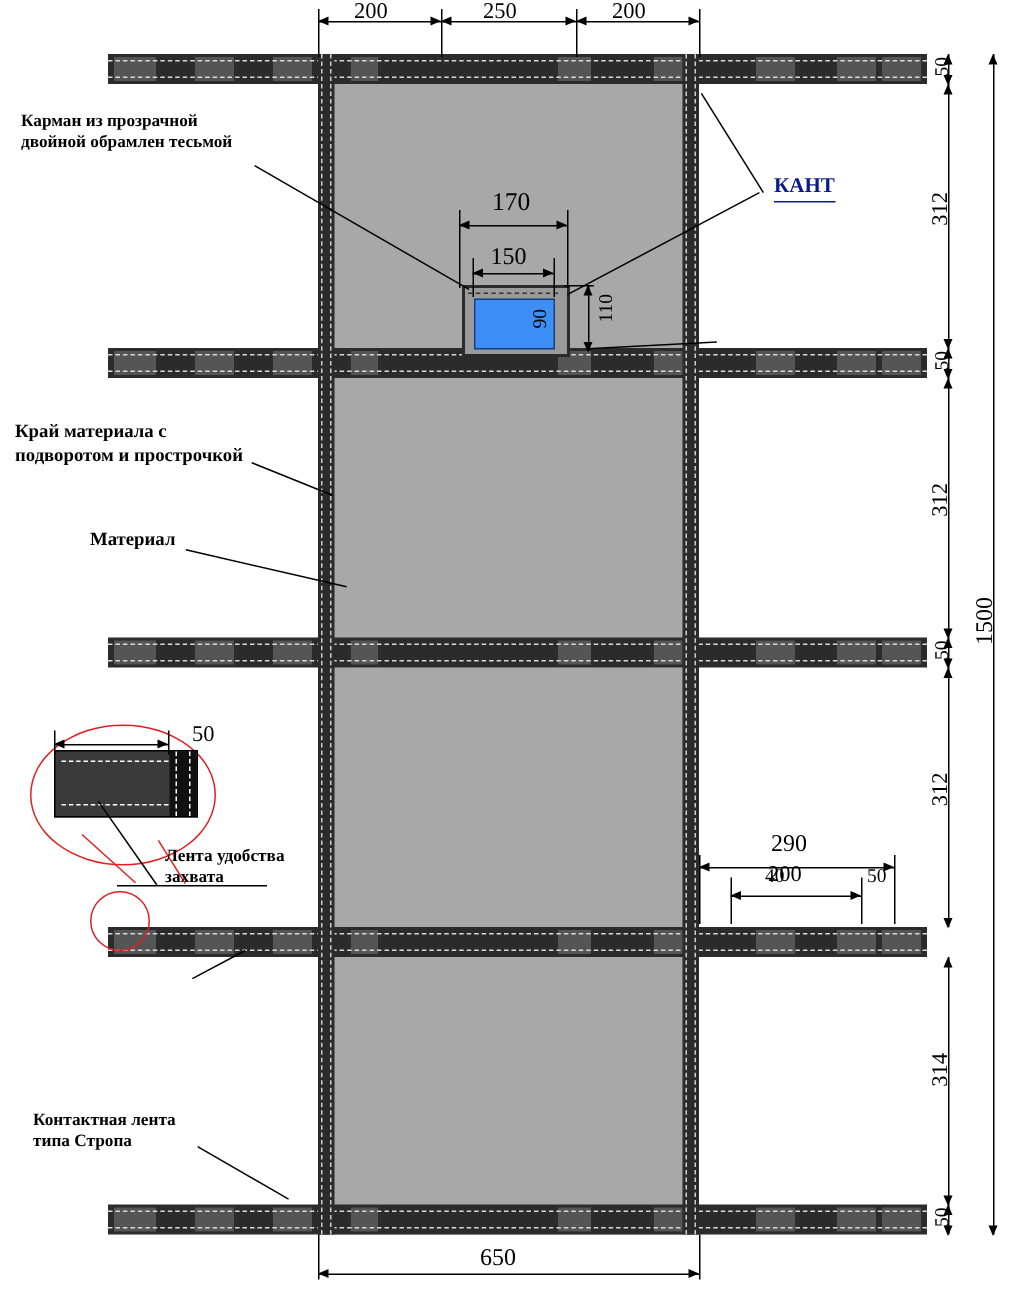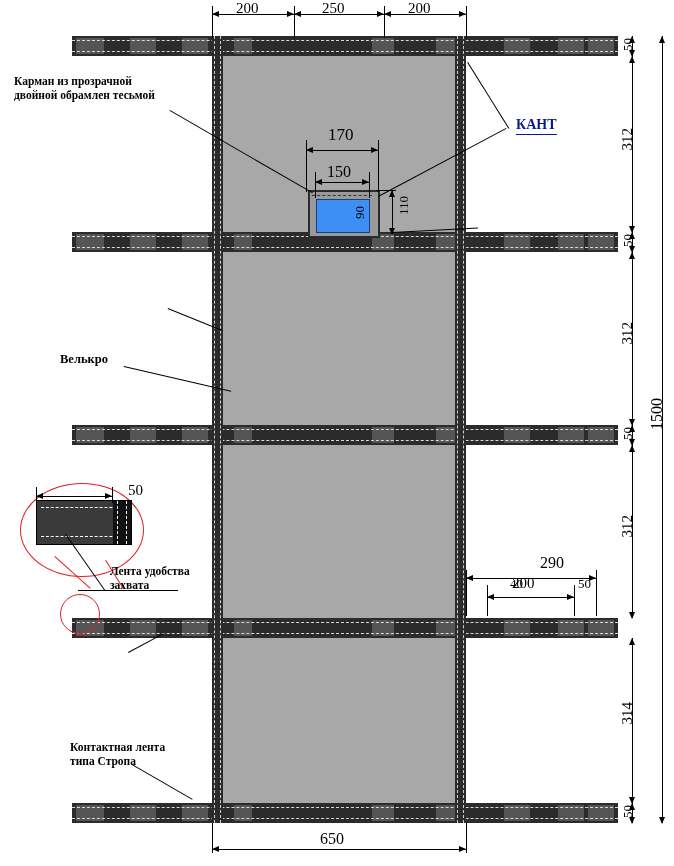--- a/index.html
+++ b/index.html
@@ -239,21 +239,21 @@
   <div class="abs dimtxt" style="left:320px;top:830px;font-size:16px;">650</div>
 
   <div class="abs ext" style="left:466px;top:570px;height:46px;"></div>
   <div class="abs ext" style="left:487px;top:585px;height:31px;"></div>
   <div class="abs ext" style="left:574px;top:585px;height:31px;"></div>
   <div class="abs ext" style="left:596px;top:570px;height:46px;"></div>
 
   <div class="abs dimline dim-h" style="left:466px;top:578px;width:130px;"></div>
   <div class="abs arrow ar-left" style="left:466px;top:575px;"></div>
   <div class="abs arrow ar-right" style="left:589px;top:575px;"></div>
-  <div class="abs dimtxt" style="left:540px;top:554px;font-size:16px;">290</div>
+  <div class="abs dimtxt" style="left:514px;top:554px;font-size:16px;">290</div>
 
   <div class="abs dimline dim-h" style="left:487px;top:597px;width:87px;"></div>
   <div class="abs arrow ar-left" style="left:487px;top:594px;"></div>
   <div class="abs arrow ar-right" style="left:567px;top:594px;"></div>
   <div class="abs dimtxt" style="left:512px;top:575px;">200</div>
 
   <div class="abs dimtxt sm" style="left:468px;top:576px;margin-left:42px;">40</div>
   <div class="abs dimtxt sm" style="left:578px;top:576px;">50</div>
 
   <div class="abs circle" style="left:20px;top:483px;width:122px;height:92px;"></div>
@@ -280,33 +280,37 @@
     <div>двойной обрамлен тесьмой</div>
   </div>
   <div class="abs leader" style="left:170px;top:110px;width:165px;transform:rotate(30deg);"></div>
 
   <div class="abs note blue kant-underline" style="left:516px;top:116px;font-size:14px;">КАНТ</div>
   <div class="abs leader" style="left:378px;top:196px;width:145px;transform:rotate(-28deg);"></div>
   <div class="abs leader" style="left:468px;top:62px;width:78px;transform:rotate(58deg);"></div>
 
   <div class="abs leader" style="left:392px;top:232px;width:86px;transform:rotate(-3deg);"></div>
 
+  <div class="abs note" style="left:10px;top:280px;font-size:12.5px;">
+    <div>Край материала с</div>
+    <div>подворотом и прострочкой</div>
+  </div>
   <div class="abs leader" style="left:168px;top:308px;width:58px;transform:rotate(22deg);"></div>
 
-  <div class="abs note" style="left:60px;top:352px;font-size:12.5px;">Велькро</div>
+  <div class="abs note" style="left:60px;top:352px;font-size:12.5px;">Материал</div>
   <div class="abs leader" style="left:124px;top:366px;width:110px;transform:rotate(13deg);"></div>
 
   <div class="abs note" style="left:110px;top:564px;">
     <div>Лента удобства</div>
     <div>захвата</div>
   </div>
   <div class="abs leader" style="left:78px;top:590px;width:100px;"></div>
   <div class="abs leader" style="left:66px;top:534px;width:68px;transform:rotate(55deg);"></div>
 
   <div class="abs leader" style="left:128px;top:652px;width:40px;transform:rotate(-28deg);"></div>
 
-  <div class="abs note" style="left:22px;top:740px;margin-left:48px;">
+  <div class="abs note" style="left:22px;top:740px;">
     <div>Контактная лента</div>
     <div>типа Стропа</div>
   </div>
   <div class="abs leader" style="left:132px;top:764px;width:70px;transform:rotate(30deg);"></div>
 
 </div>
 
 </body></html>

